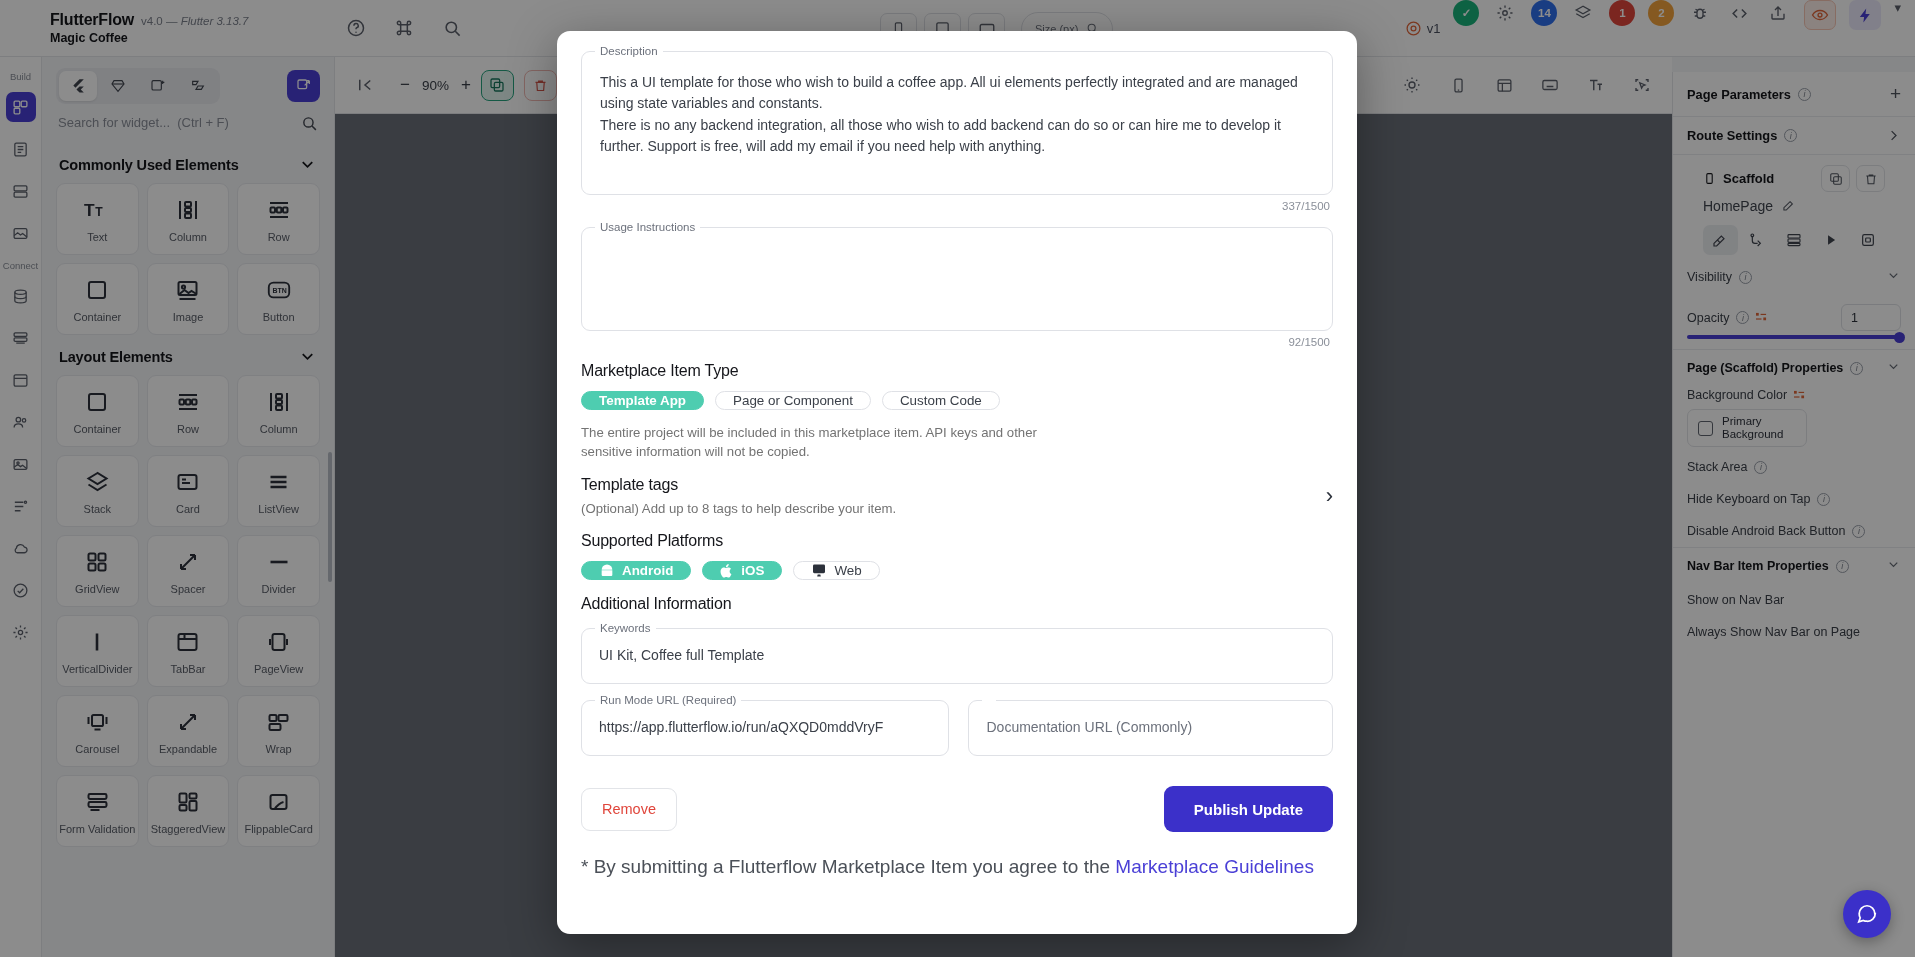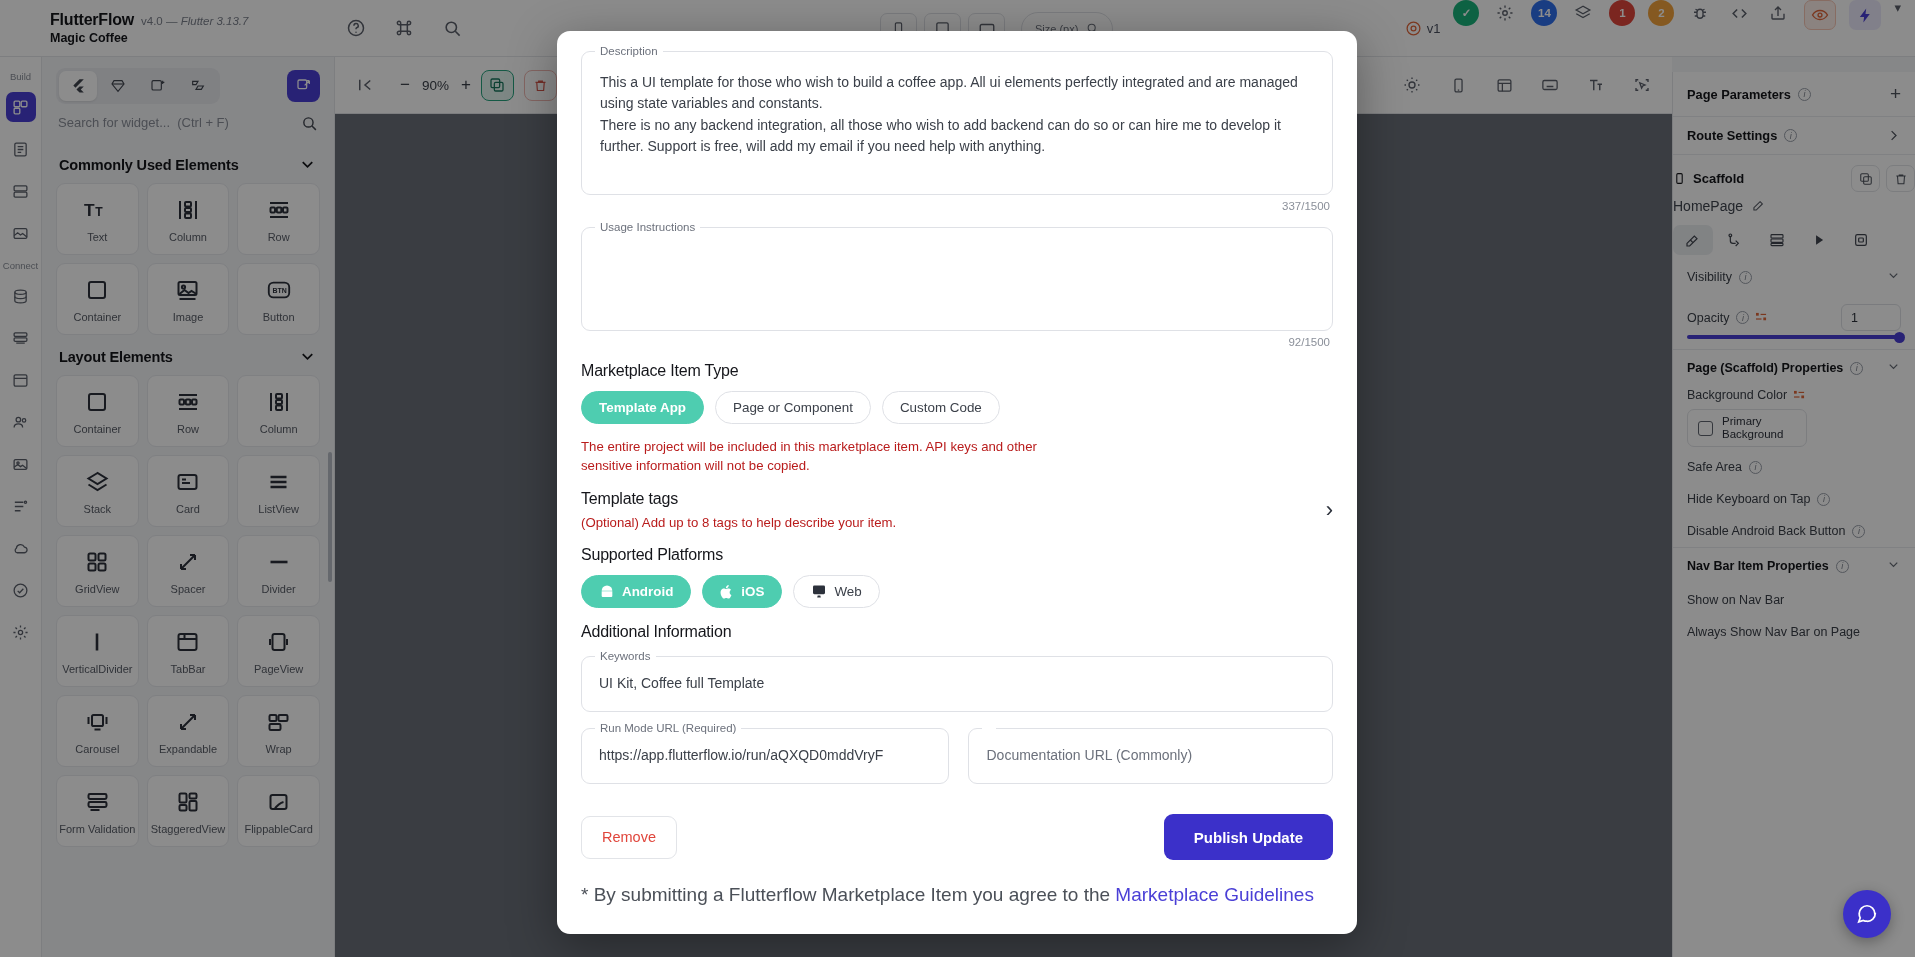--- a/index.html
+++ b/index.html
@@ -96,21 +96,21 @@
 
   
   .rpanel { position:absolute; right:0; top:72px; width:243px; height:900px; background:#fff;
             border-left:1px solid #e4e6ea; font-size:12.5px; color:#2c313b; }
   .rp-row { display:flex; align-items:center; padding:11px 14px; gap:7px; }
   .rp-row .t { font-weight:700; font-size:12.8px; color:#15161b; }
   .rp-row .sp { margin-left:auto; display:flex; gap:9px; align-items:center; }
   .rp-div { height:1px; background:#e9ebef; }
   .info-i { width:13px; height:13px; border:1px solid #9aa0aa; border-radius:50%; display:inline-flex;
             align-items:center; justify-content:center; font-size:9px; color:#80868f; font-style:italic; }
-  .rp-scaffold { padding:10px 0 4px; }
+  .rp-scaffold { padding:10px 30px 4px; }
   .sc-title { display:flex; align-items:center; gap:7px; font-weight:700; font-size:13px; color:#15161b; }
   .sc-actions { margin-left:auto; display:flex; gap:6px; }
   .sc-btn { width:29px; height:27px; border:1px solid #e2e4e8; border-radius:7px; display:flex;
             align-items:center; justify-content:center; color:#4f545e; background:#fff;}
   .sc-sub { display:flex; align-items:center; gap:8px; margin-top:6px; font-size:14px; color:#40454f; }
   .sc-tabs { display:flex; gap:2px; margin-top:11px; background:transparent; }
   .sc-tab { width:40px; height:30px; border-radius:7px; display:flex; align-items:center; justify-content:center;
             color:#40454f; }
   .sc-tab.active { background:#eceef1; }
   .prop-row { display:flex; align-items:center; padding:9px 14px; gap:7px; }
@@ -141,24 +141,24 @@
 
   
   .field { position:relative; border:1px solid #dfe1e6; border-radius:9px; background:#fff; }
   .field > legend { font-size:11.5px; color:#6c717c; padding:0 5px; margin-left:13px; }
   .field.ta { padding:0; }
   .ta-body { padding:15px 18px 14px; font-size:14px; line-height:1.52; color:#3b4049; white-space:pre-wrap;
              overflow:hidden; }
   .counter { text-align:right; font-size:11.5px; color:#8a8f99; margin:5px 3px 0 0; }
 
   .mtitle { font-size:16px; font-weight:400; color:#15161b; letter-spacing:-.2px; }
-  .mdesc { font-size:13.2px; color:#b91c1c; line-height:1.47; }
+  .mdesc { font-size:13.2px; color:#737373; line-height:1.47; }
 
   .chiprow { display:flex; gap:11px; margin-top:11px; }
-  .chip { height:33px; border-radius:18px; border:1px solid #dfe1e6; background:#fff; display:flex;
+  .chip { height:19px; border-radius:18px; border:1px solid #dfe1e6; background:#fff; display:flex;
           align-items:center; gap:7px; padding:0 17px; font-size:13.4px; color:#3b4049; cursor:pointer; }
   .chip.sel { background:#4ecdb0; border-color:#4ecdb0; color:#fff; font-weight:700; }
 
   .tagrow { display:flex; align-items:flex-start; cursor:pointer; }
   .tagrow .gt { margin-left:auto; color:#2c313b; font-size:22px; line-height:1; padding-top:9px; }
 
   .bottombar { display:flex; align-items:center; margin-top:30px; }
   .btn-remove { height:43px; min-width:90px; border:1px solid #e2e4e8; border-radius:9px; background:#fff;
                 color:#e0453b; font-size:14.5px; display:flex; align-items:center; justify-content:center;
                 padding:0 20px; cursor:pointer; }
@@ -853,21 +853,21 @@
           <rect x="8" y="6" width="3" height="3" fill="#e0663a"></rect>
         </svg>
     </div>
     <div class="colorbox">
       <span class="swatch"></span>
       <span class="cb-txt" style="white-space:pre-line">Primary
 Background</span>
     </div>
 
     <div class="prop-row">
-      <span class="prop-lbl">Safe Area</span>
+      <span class="prop-lbl">Stack Area</span>
       <span class="info-i">i</span>
       <span style="margin-left:auto"><span class="toggle on"></span></span>
     </div>
     <div class="prop-row">
       <span class="prop-lbl">Hide Keyboard on Tap</span>
       <span class="info-i">i</span>
       <span style="margin-left:auto"><span class="toggle on"></span></span>
     </div>
     <div class="prop-row">
       <span class="prop-lbl">Disable Android Back Button</span>

